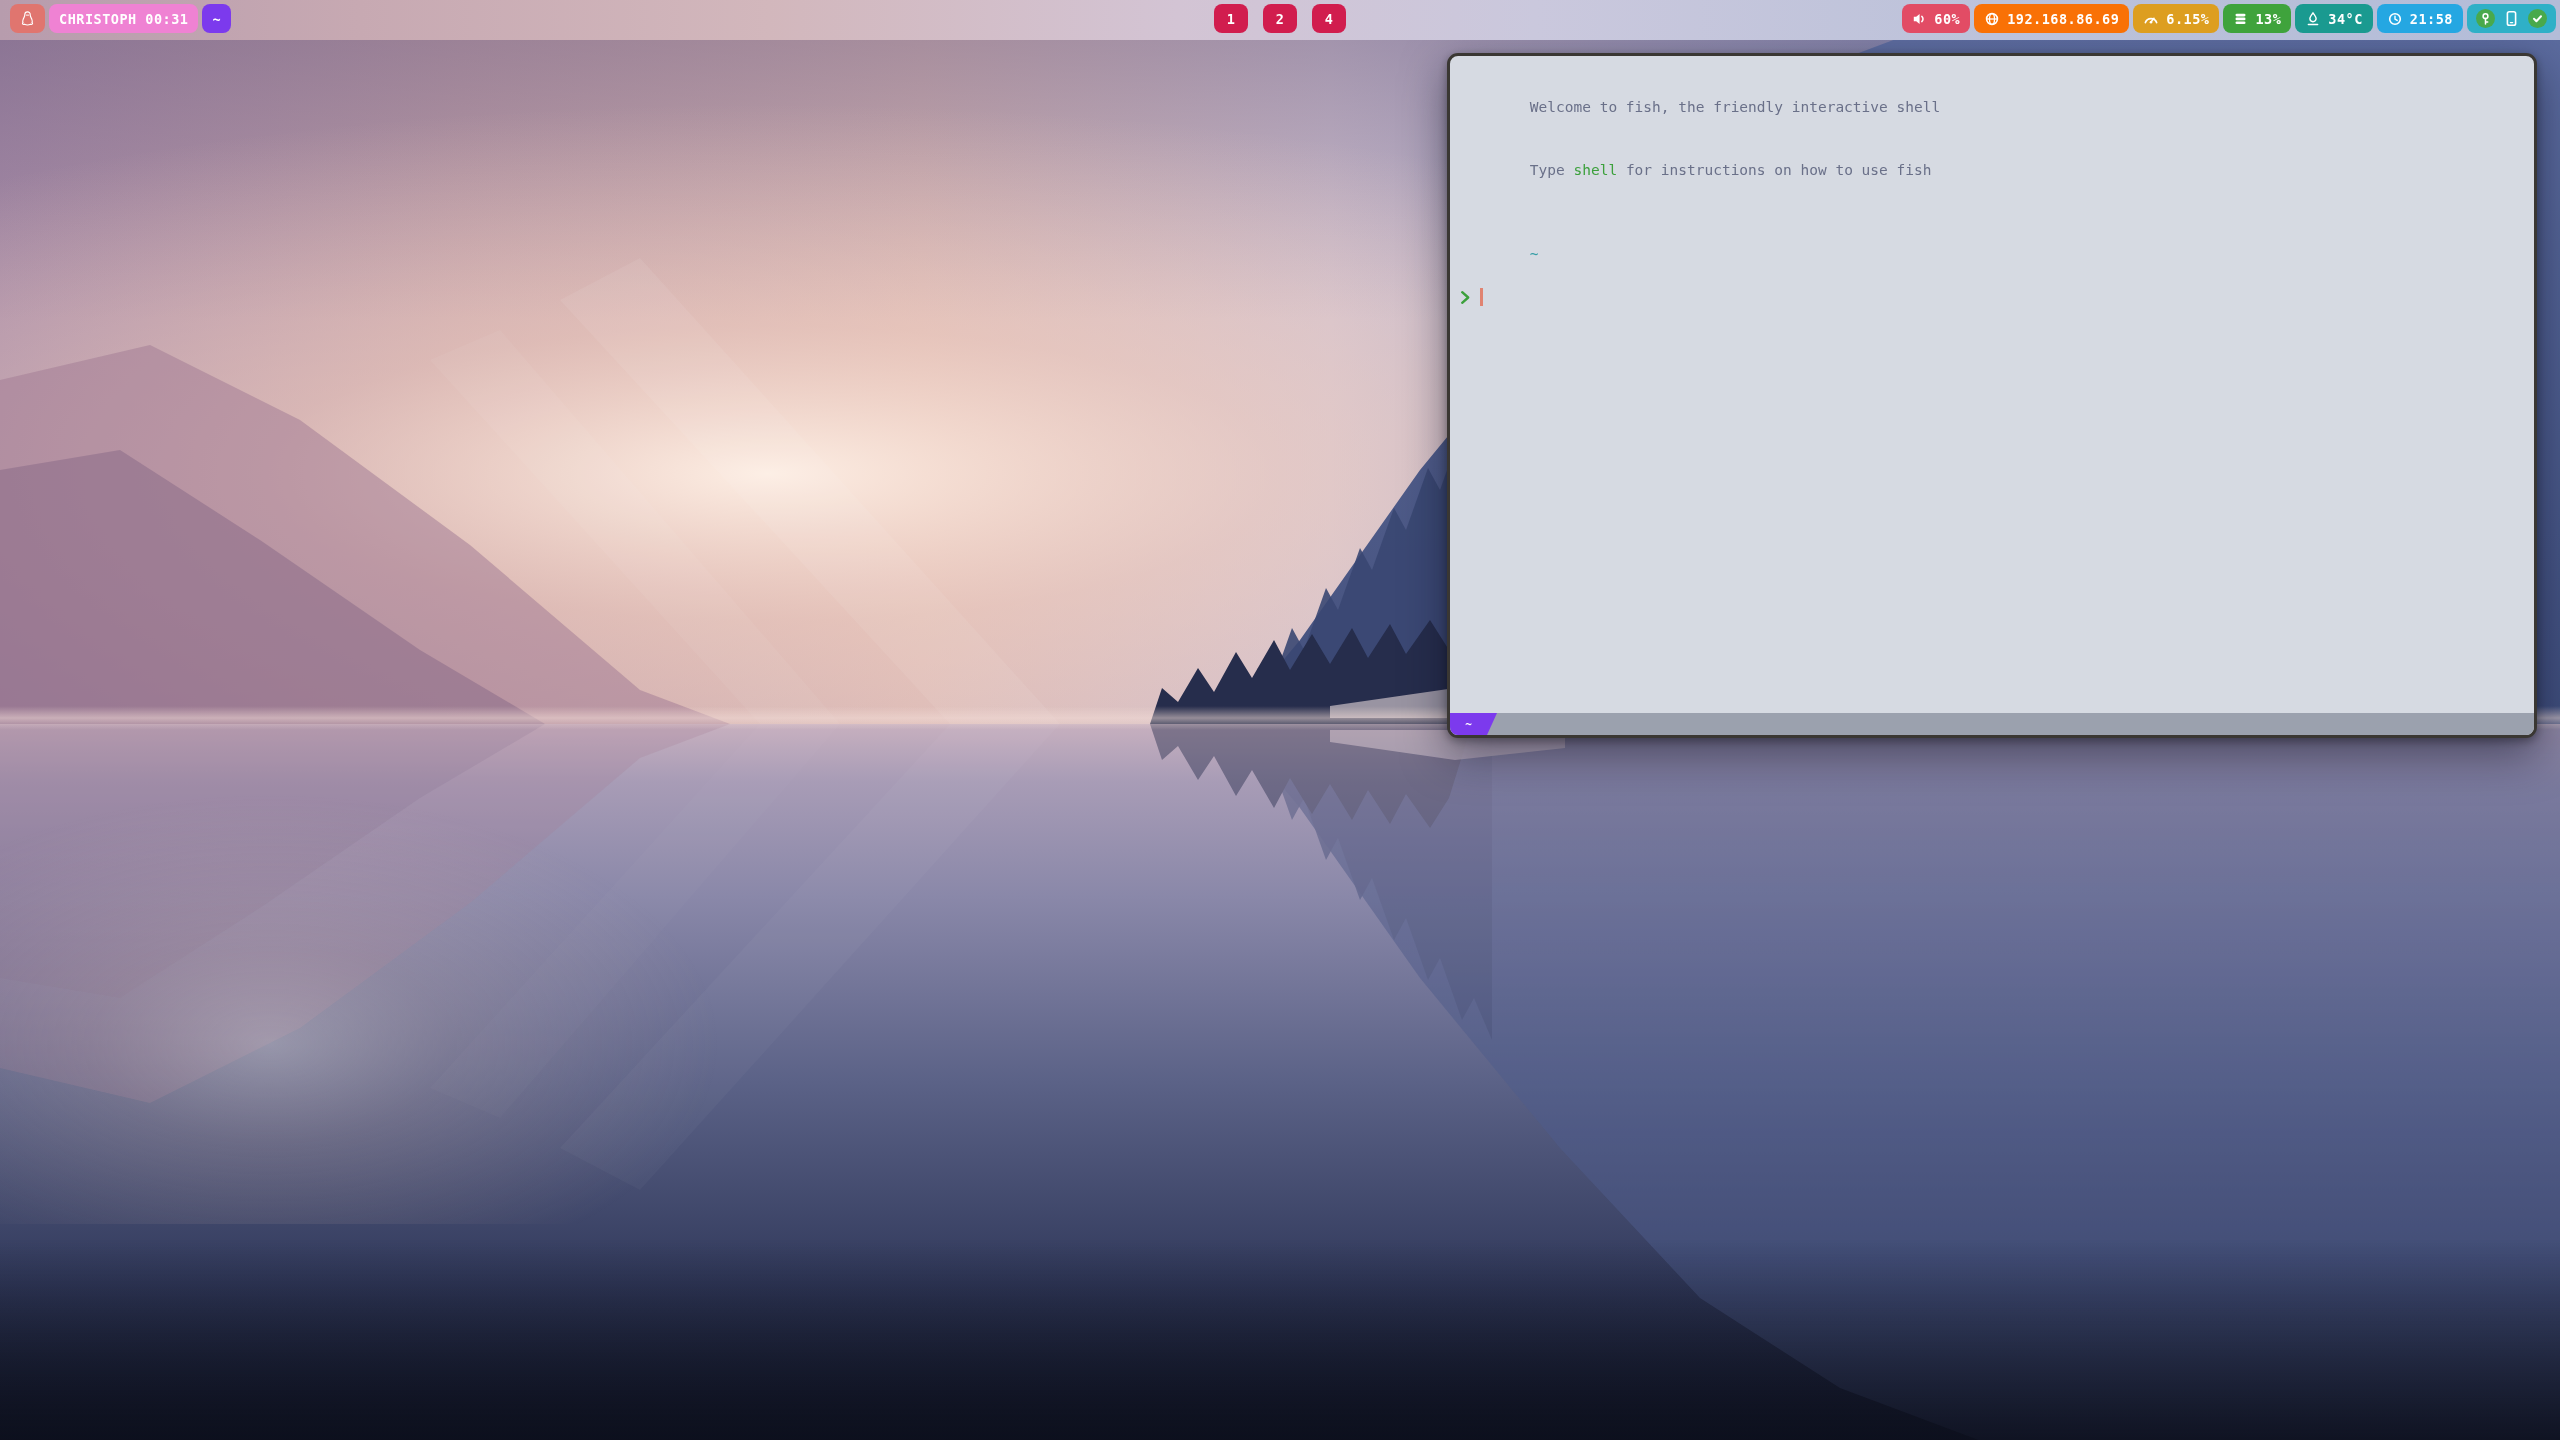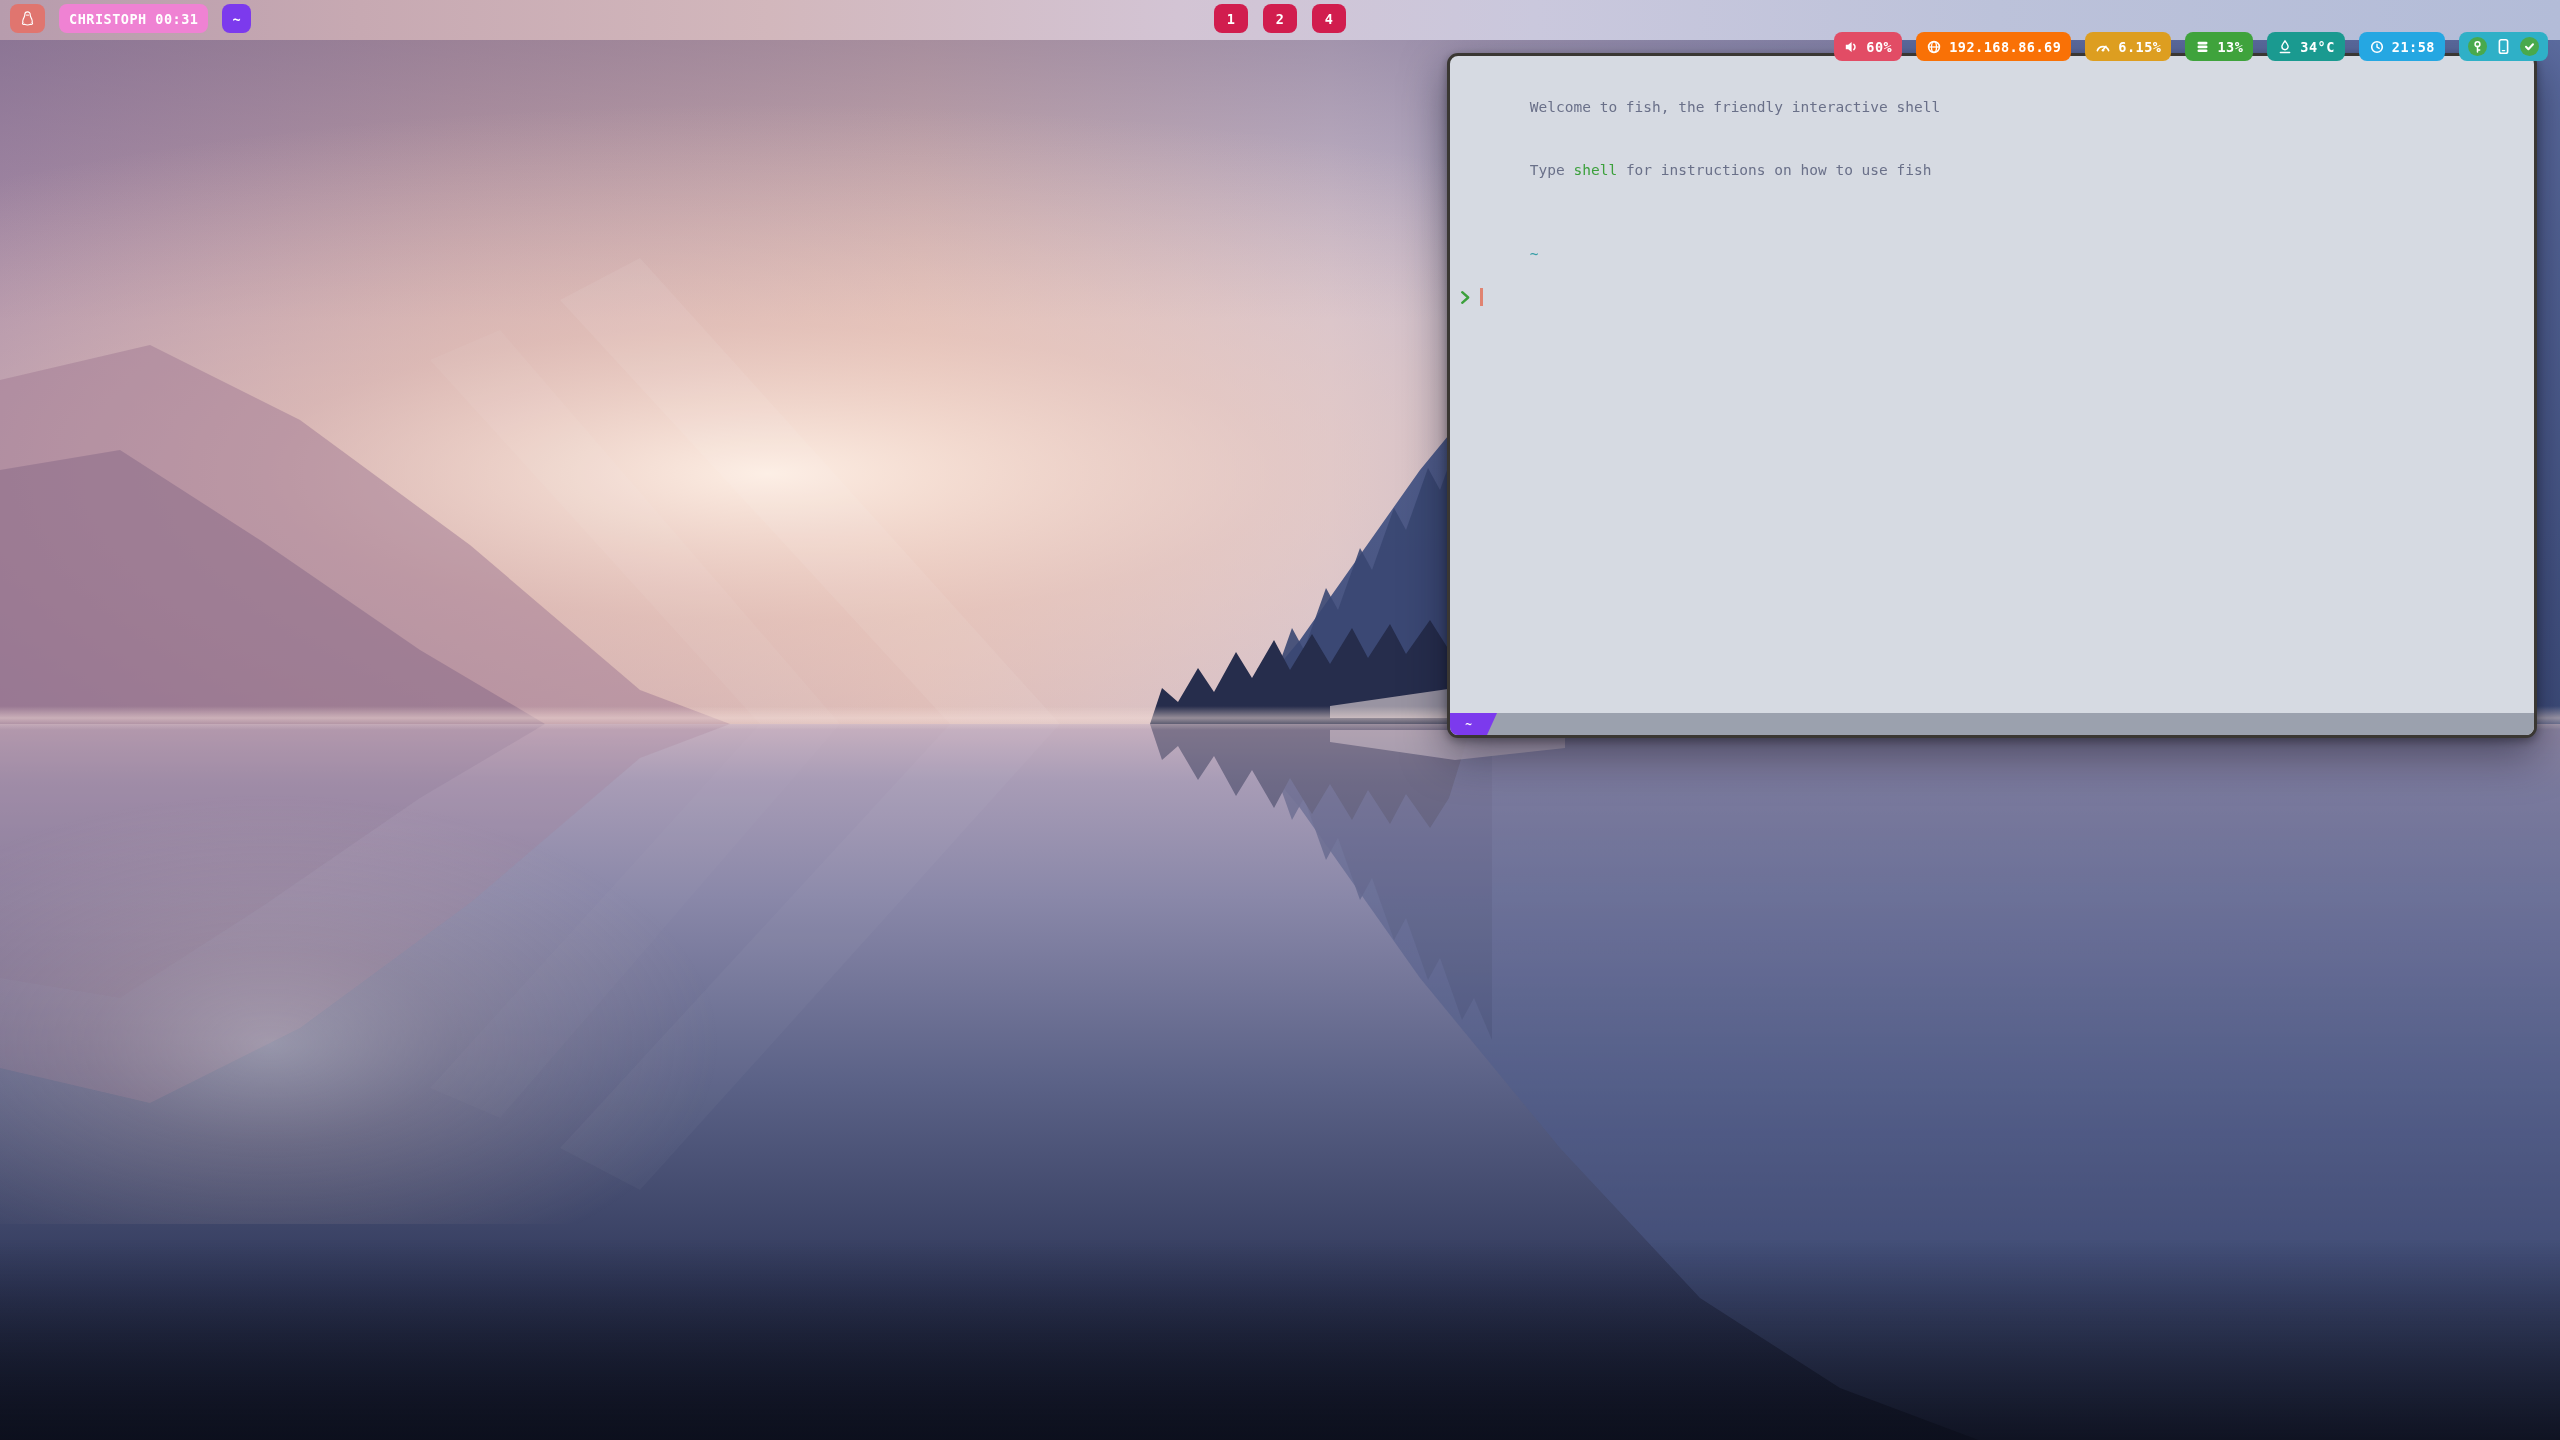--- a/index.html
+++ b/index.html
@@ -8,24 +8,24 @@
   .stage { position:relative; width:2560px; height:1440px; overflow:hidden; }
 
   
   .wallpaper { position:absolute; inset:0; z-index:0; }
 
   
   .topbar { position:absolute; top:0; left:0; width:2560px; height:40px; z-index:5;
             background:linear-gradient(90deg,#b79cad 0%,#c7a9b2 14%,#d2b7bc 30%,
                        #d3c4d4 46%,#cac8dd 60%,#bcc2da 78%,#b3bcd8 100%);
             display:flex; align-items:flex-start; }
-  .cluster { position:absolute; top:4px; display:flex; gap:14px; align-items:center; }
+  .cluster { position:absolute; top:4px; display:flex; gap:4px; align-items:center; }
   .cluster.left { left:10px; }
   .cluster.center { left:50%; transform:translateX(-50%); gap:15px; }
-  .cluster.right { right:12px;margin-top:28px; }
+  .cluster.right { right:4px; }
   .badge { height:29px; display:inline-flex; align-items:center; gap:7px;
            padding:0 10px; border-radius:8px; color:#fff; font-weight:700;
            font-size:13.5px; letter-spacing:.5px; white-space:nowrap; }
   .badge svg { display:block; }
   .ws { min-width:34px; justify-content:center; padding:0 6px; }
   .tray { gap:9px; padding:0 9px; }
   .dot { width:19px; height:19px; border-radius:50%; display:inline-flex;
          align-items:center; justify-content:center; }
 
   

